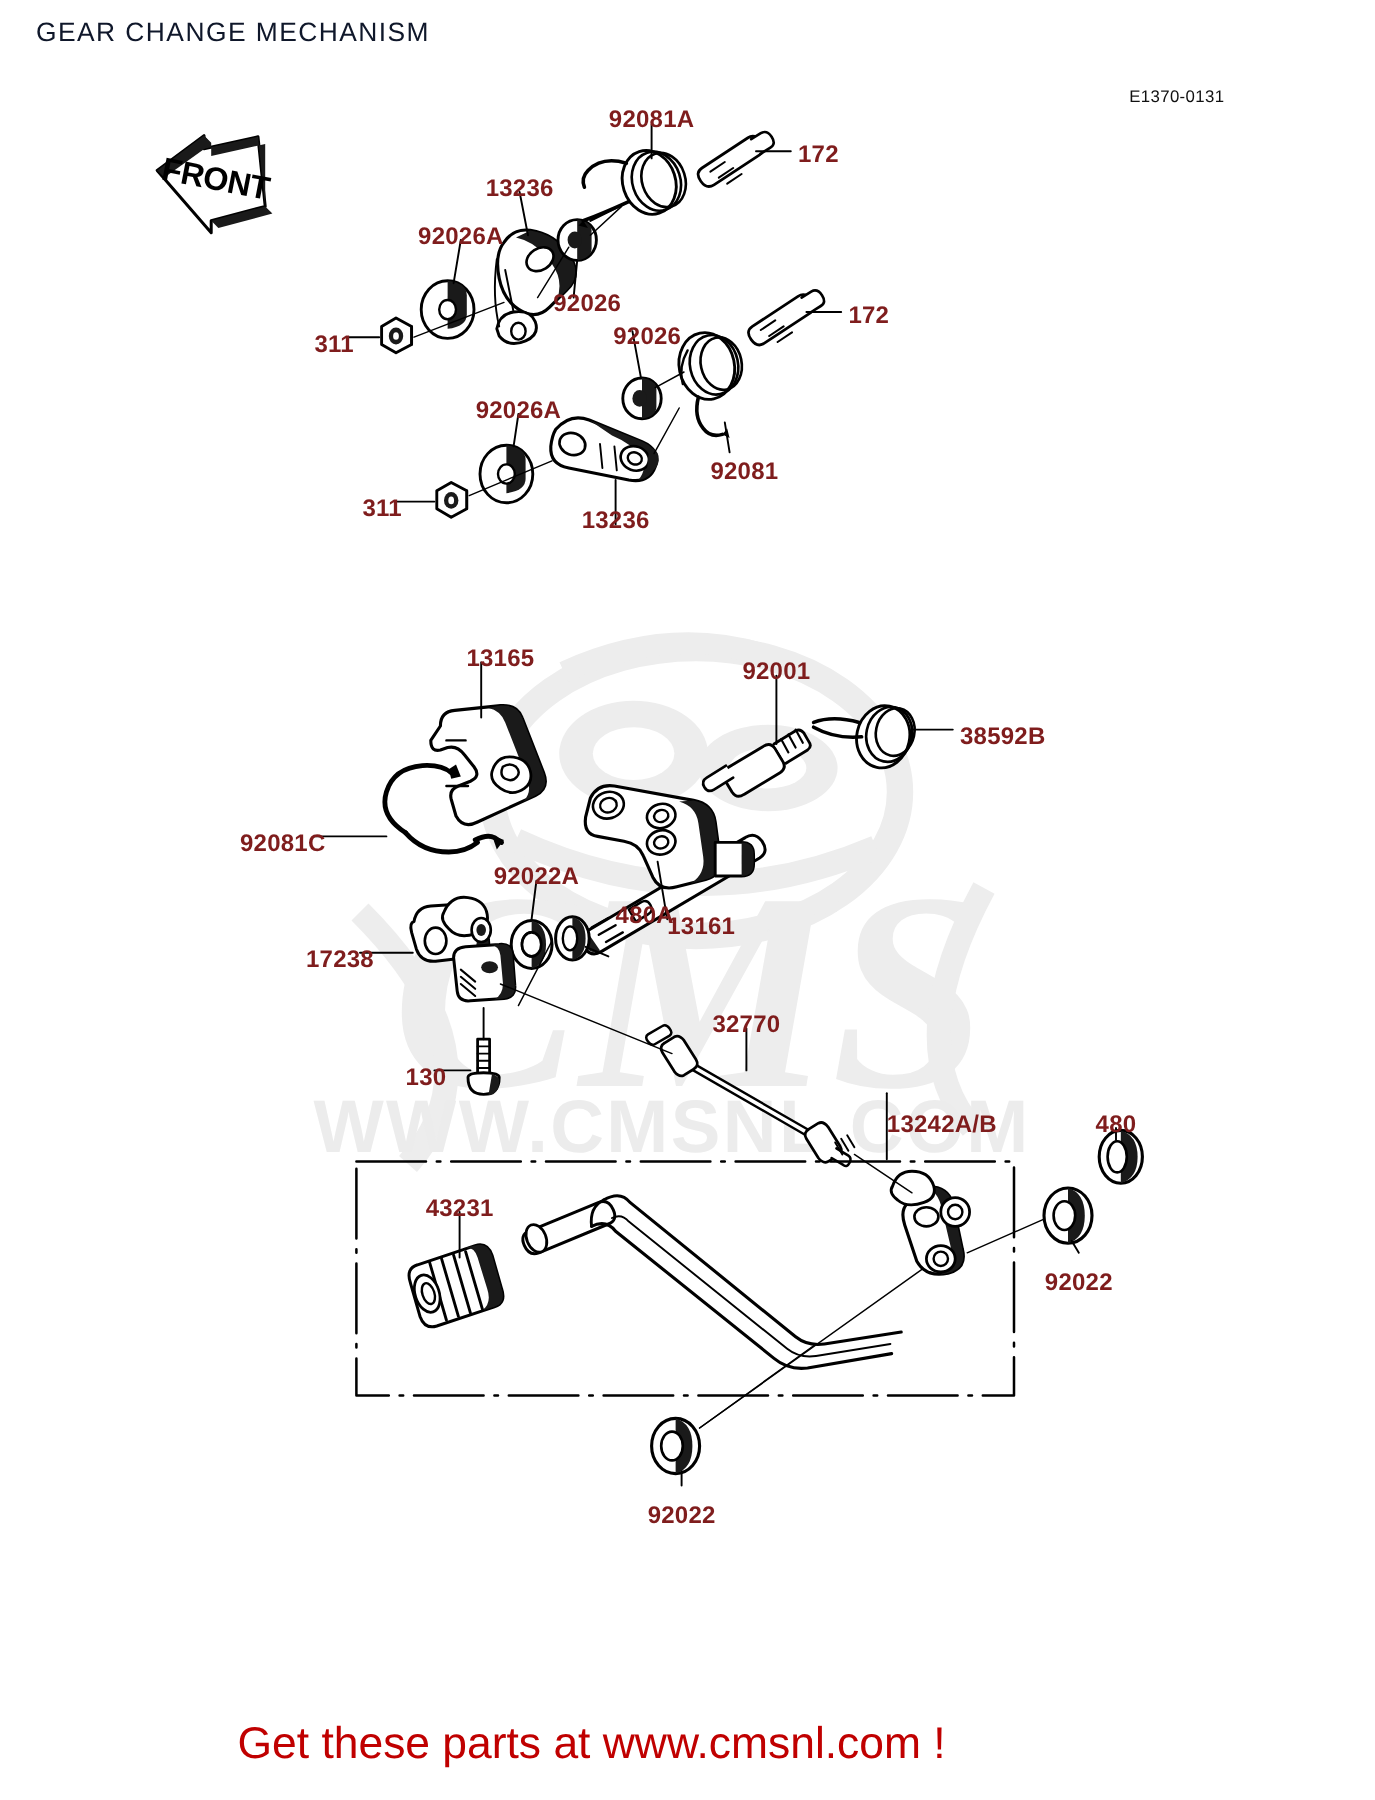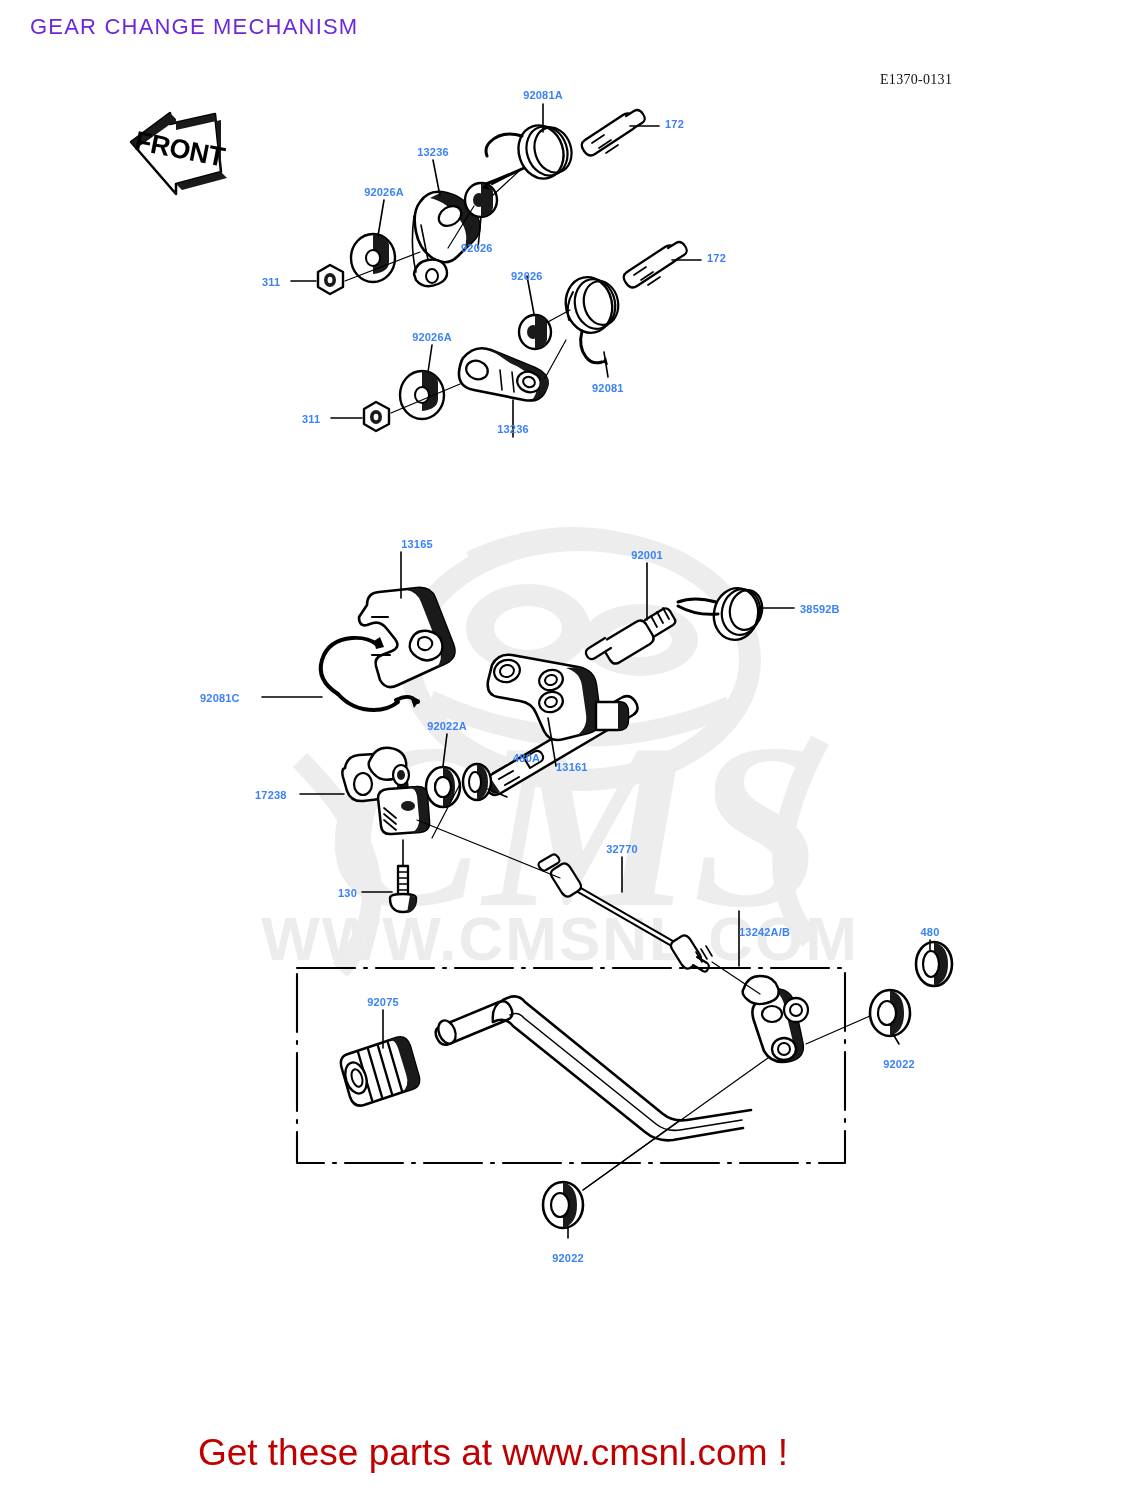--- a/index.html
+++ b/index.html
@@ -14,30 +14,30 @@
     height:1500px;
     background:#ffffff;
     overflow:hidden;
   }
   
   #page-title{
     position:absolute;
     left:30px; top:14px;
     font-size:22px;
     letter-spacing:1.2px;
-    color:#6d28d9;
+    color:#0f172a;
     font-family:"Liberation Sans", sans-serif;
     white-space:nowrap;
   }
   #diagram-ref{
     position:absolute;
-    left:880px; top:72px;
+    left:941px; top:72px;
     font-size:14px;
     color:#111111;
-    font-family:Liberation Serif, serif;
+    font-family:Liberation Sans, sans-serif;
     letter-spacing:0.3px;
     white-space:nowrap;
   }
   
   #footer-cta{
     position:absolute;
     left:0; top:1432px;
     width:986px;
     text-align:center;
     font-size:37px;
@@ -54,22 +54,22 @@
   #watermark-layer{ z-index:1; }
   #art-layer{ z-index:2; }
   #label-layer{ z-index:3; }
 
   
   .plabel{
     position:absolute;
     z-index:4;
     font-family:"Liberation Sans", sans-serif;
     font-weight:bold;
-    font-size:11px;
-    color:#3b82f6;
+    font-size:20px;
+    color:#7f1d1d;
     white-space:nowrap;
     letter-spacing:0.2px;
   }
   .plabel.ctr{ transform:translateX(-50%); }
 </style>
 </head>
 <body>
 
 <div id="page">
 
@@ -435,19 +435,19 @@
   <div class="plabel" style="left:200px; top:692px;">92081C</div>
   <div class="plabel ctr" style="left:447px; top:720px;">92022A</div>
   <div class="plabel" style="left:556px; top:761px;">13161</div>
   <div class="plabel" style="left:255px; top:789px;">17238</div>
   <div class="plabel" style="left:513px; top:752px;">480A</div>
   <div class="plabel ctr" style="left:622px; top:843px;">32770</div>
   <div class="plabel" style="left:338px; top:887px;">130</div>
   <div class="plabel" style="left:739px; top:926px;">13242A/B</div>
   <div class="plabel ctr" style="left:930px; top:926px;">480</div>
 
-  <div class="plabel ctr" style="left:383px; top:996px;">92075</div>
+  <div class="plabel ctr" style="left:383px; top:996px;">43231</div>
   <div class="plabel ctr" style="left:899px; top:1058px;">92022</div>
   <div class="plabel ctr" style="left:568px; top:1252px;">92022</div>
 
   <div id="footer-cta">Get these parts at www.cmsnl.com !</div>
 
 </div>
 
 </body></html>

